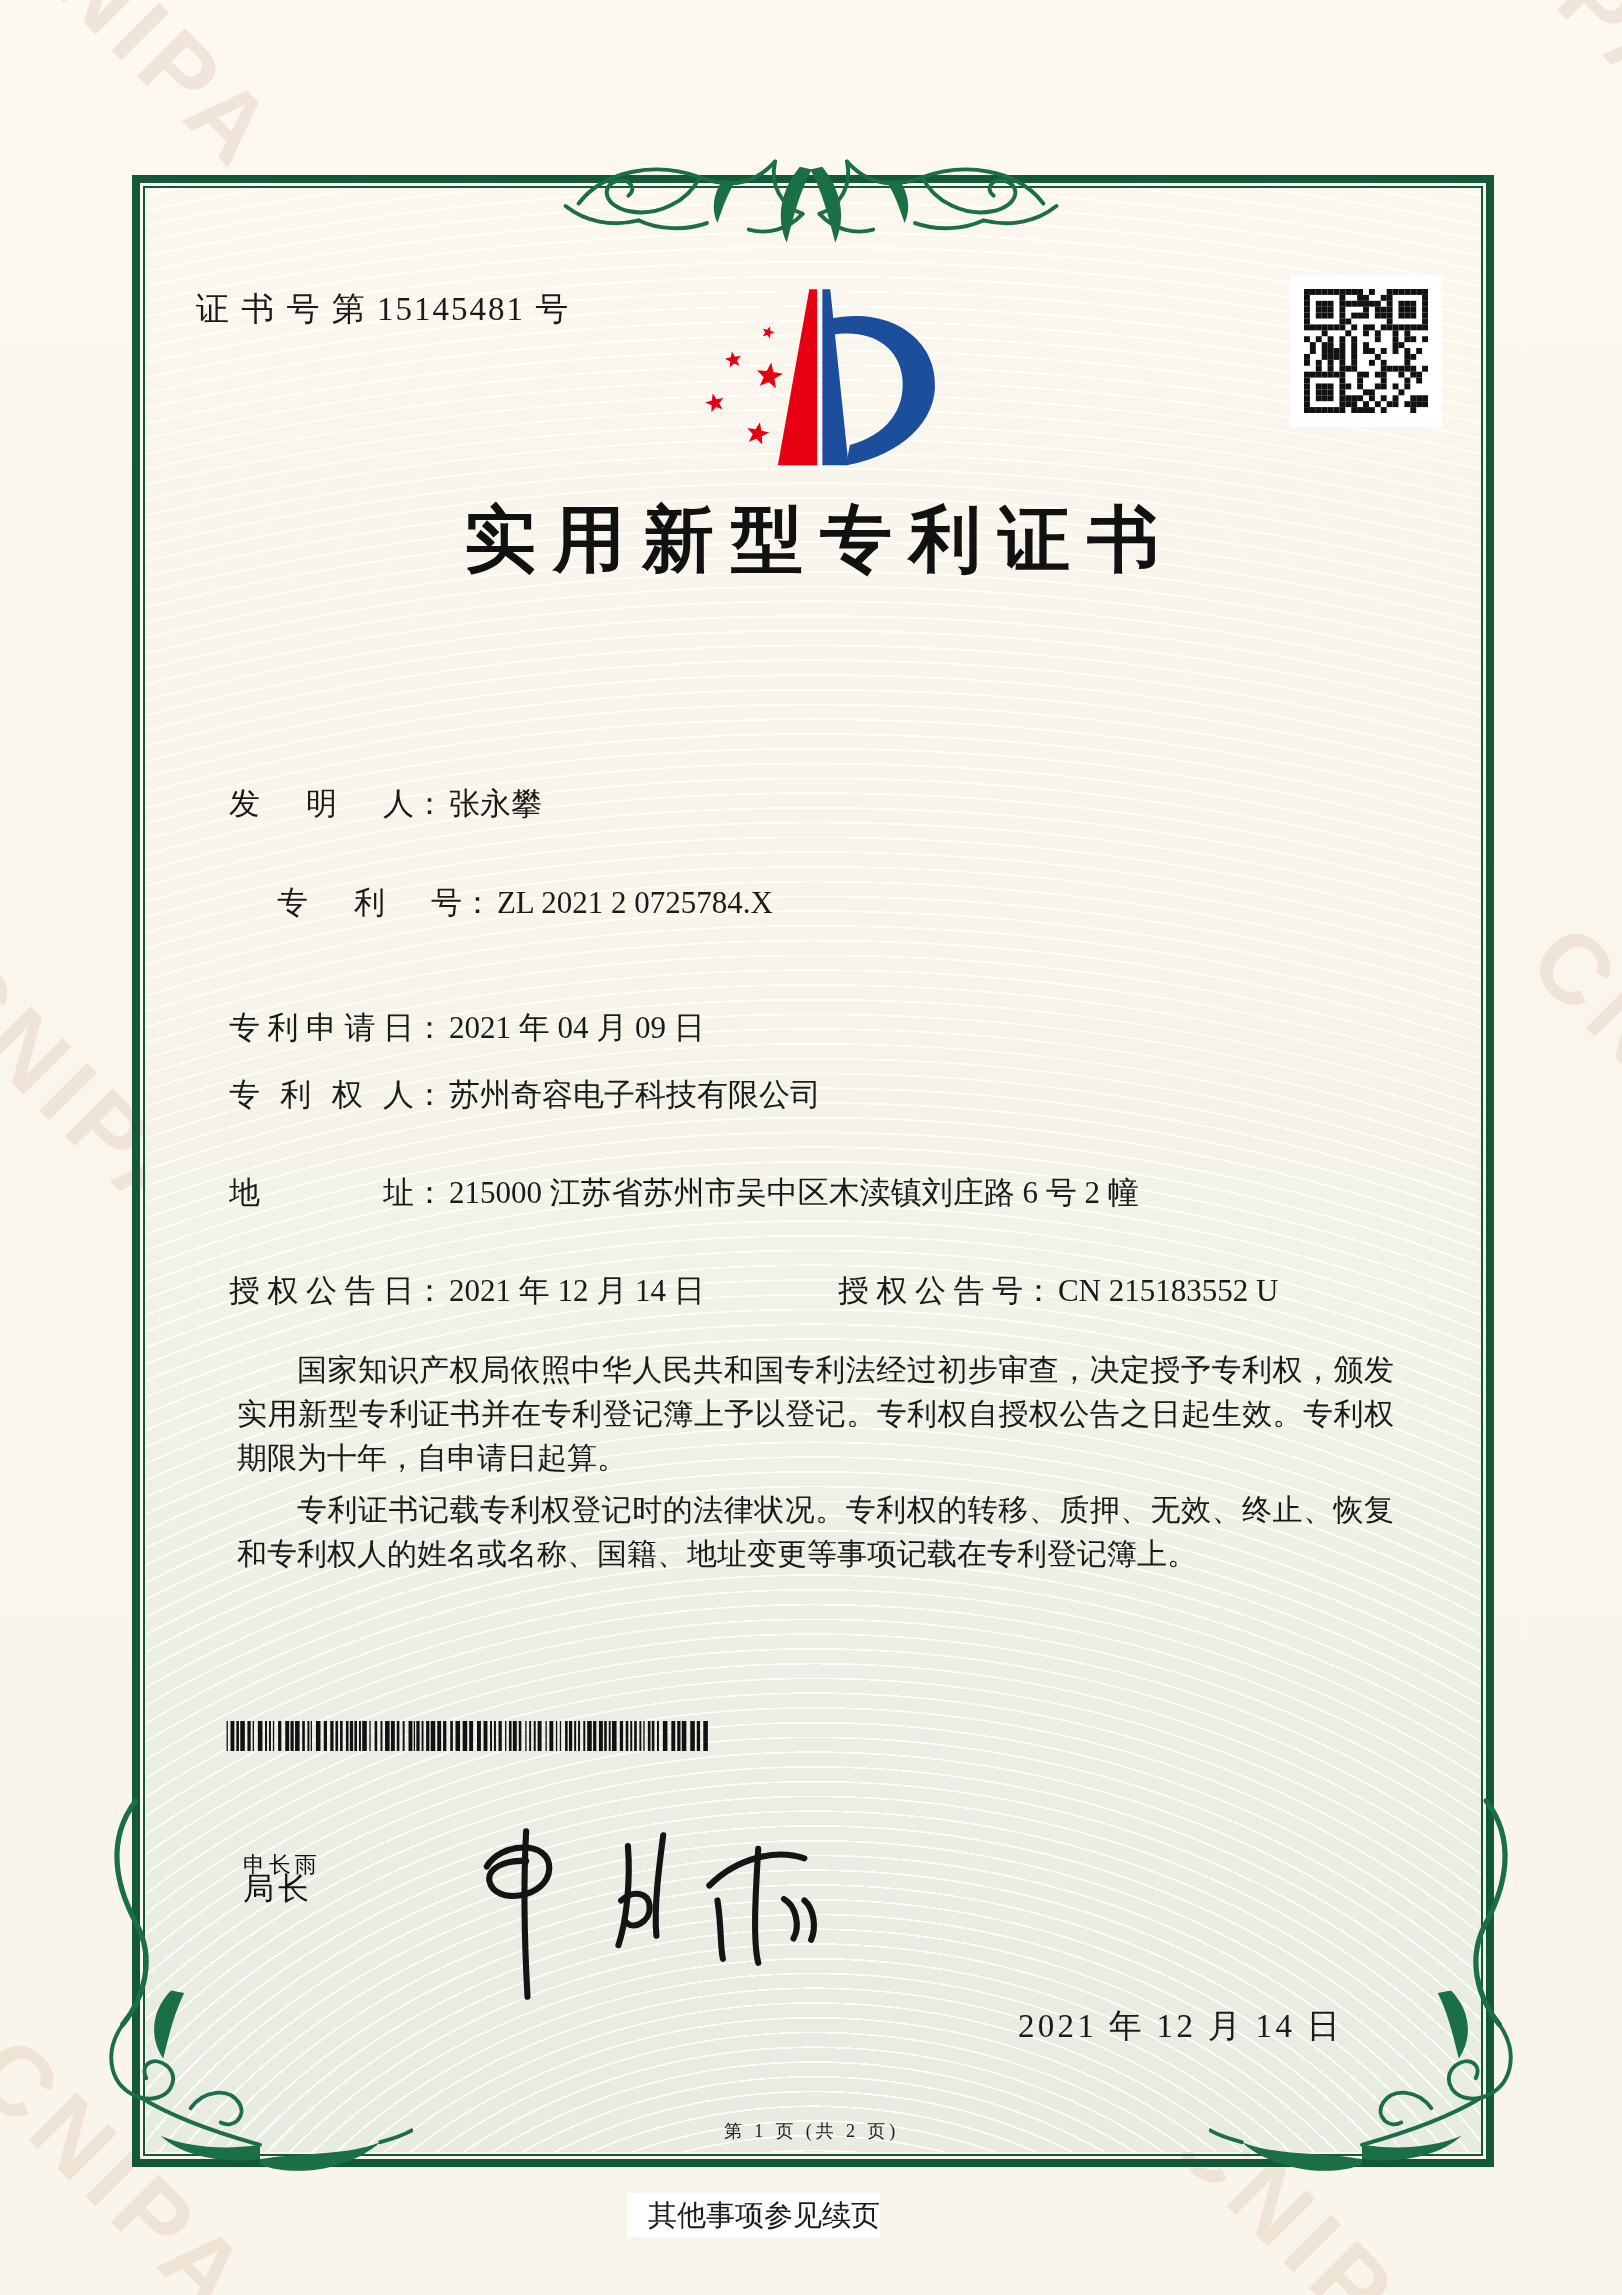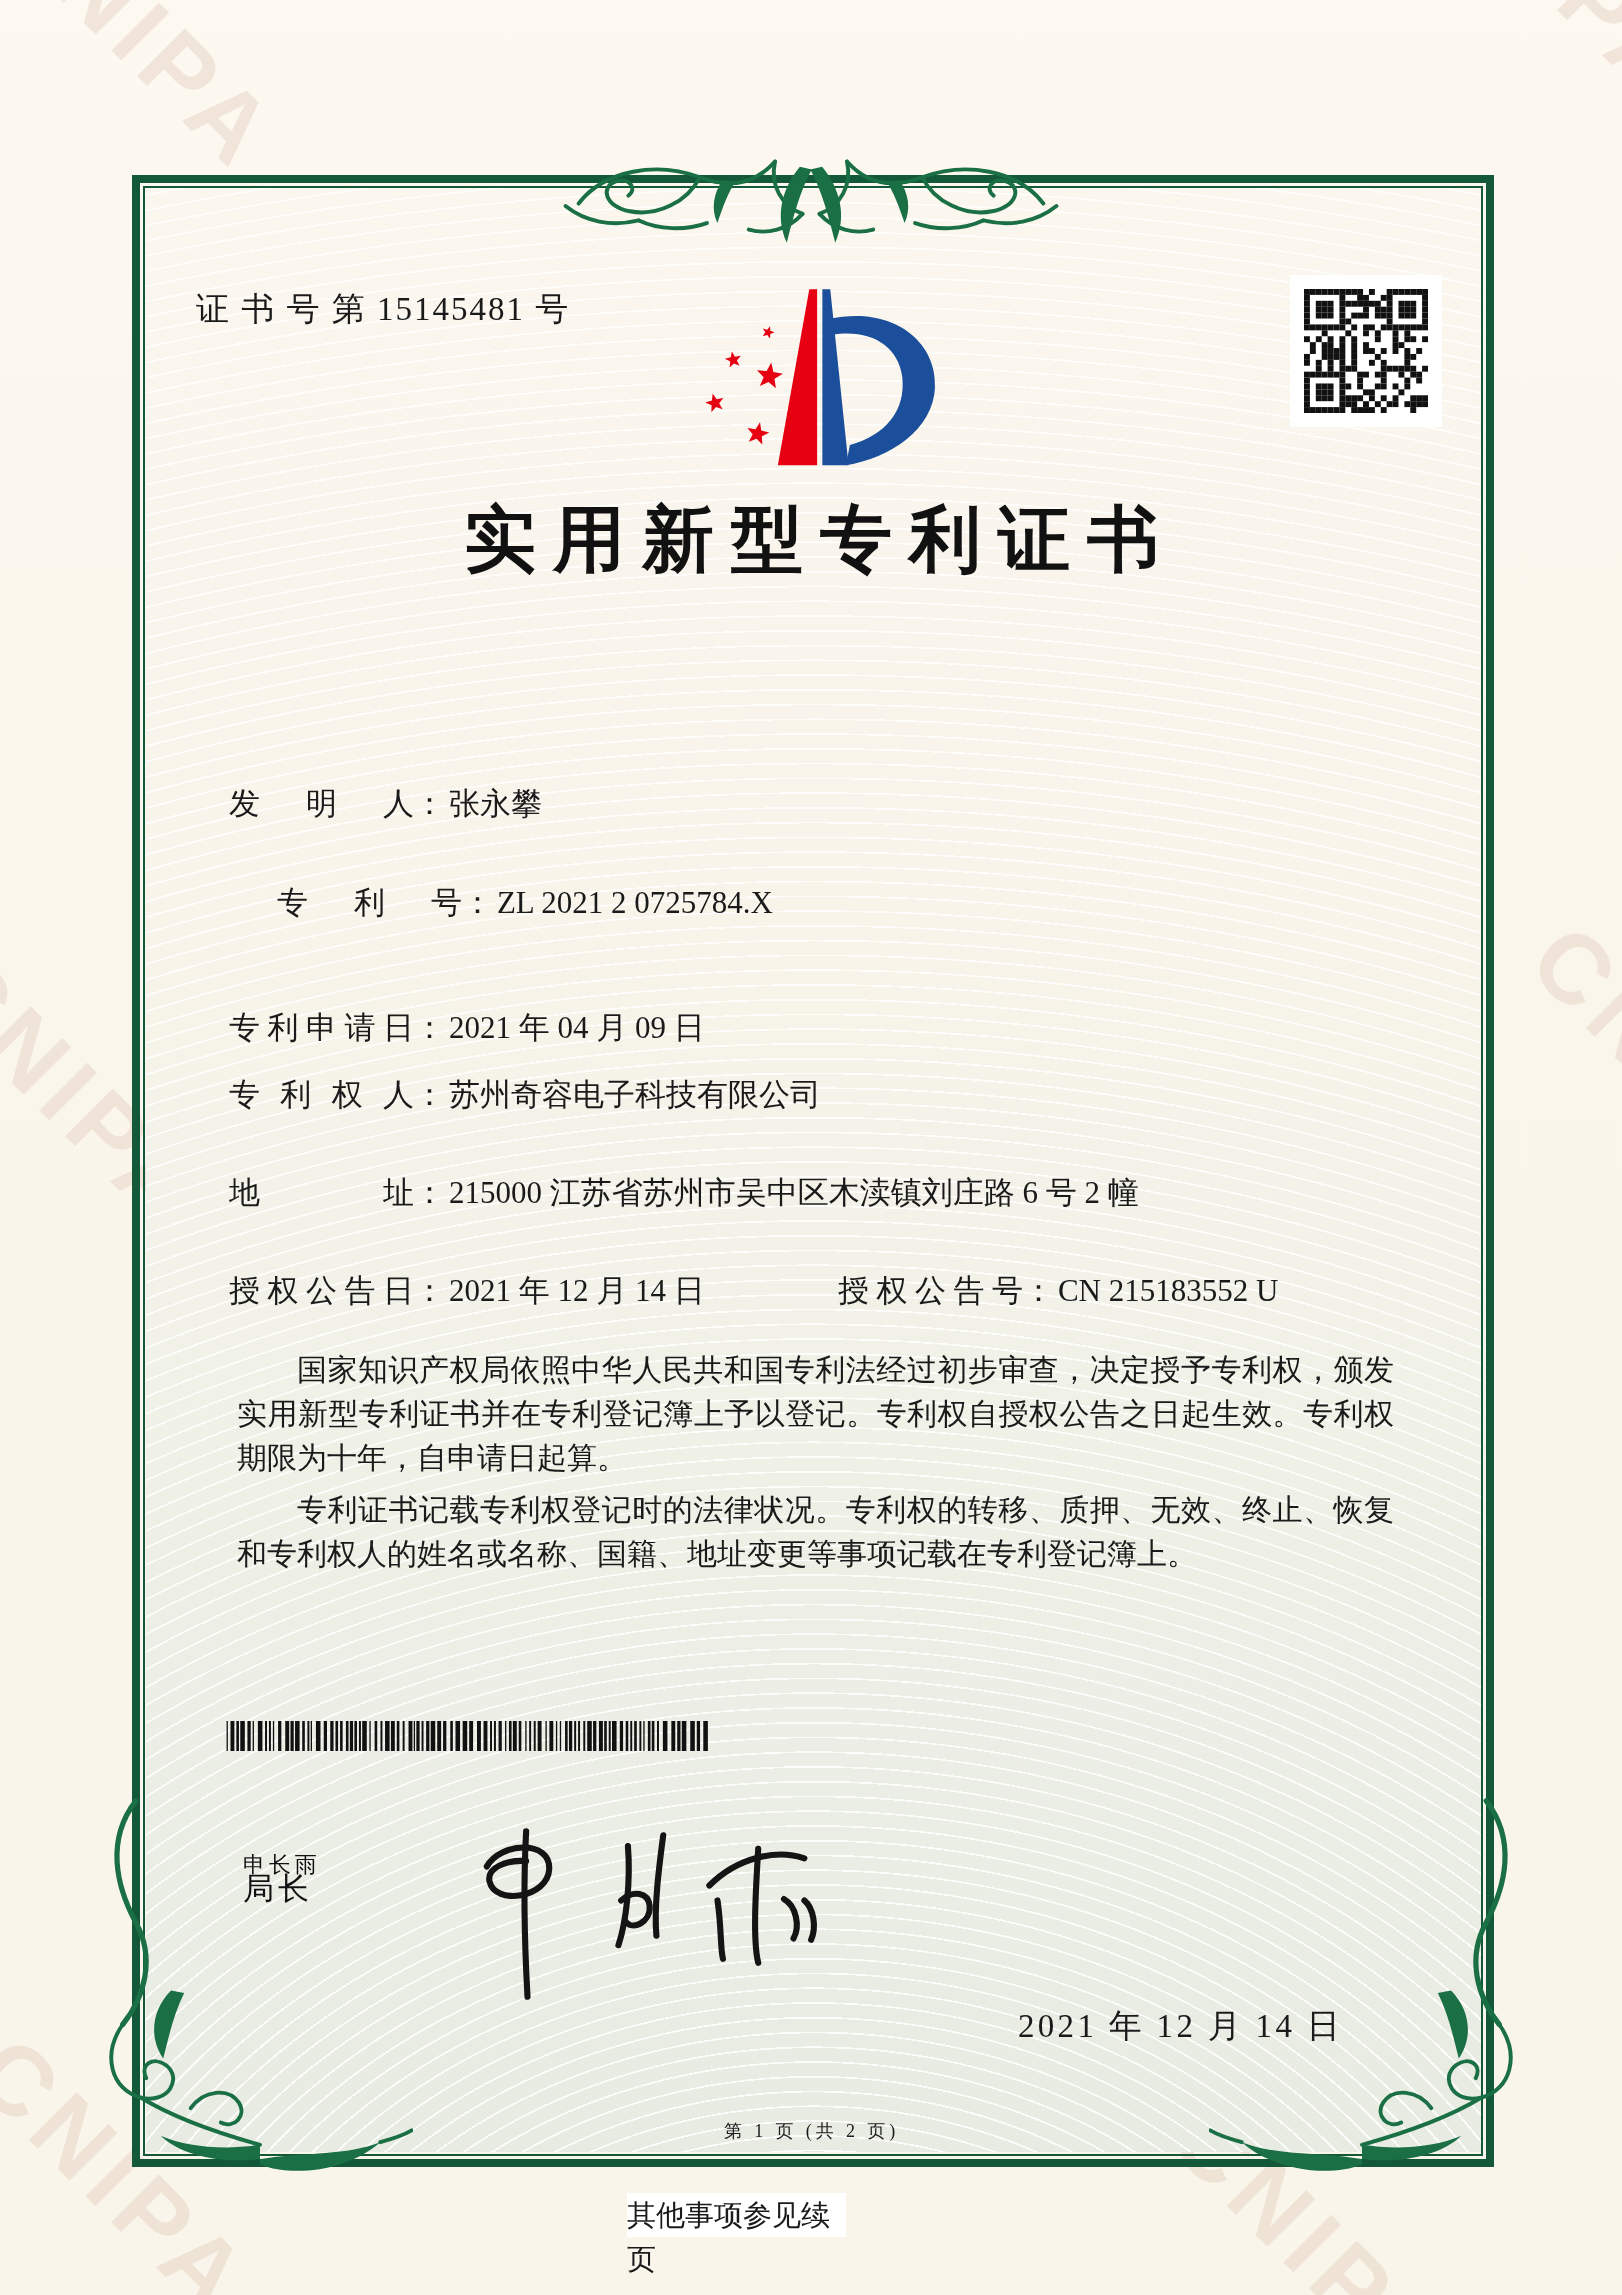--- a/index.html
+++ b/index.html
@@ -41,22 +41,22 @@
   .paras p{margin:8px;font-size:30px;line-height:44px;color:#1a1a1a;
            text-indent:60px;text-align:justify;}
   .barcode{position:absolute;left:226px;top:1721px;}
   .sig-title{position:absolute;left:243px;top:1868px;font-size:31px;color:#111;letter-spacing:3.9px;}
   .sig-name{position:absolute;left:243px;top:1850px;font-size:22px;color:#111;letter-spacing:3.9px;}
   .signature{position:absolute;left:419px;top:1819px;}
   .signature path{stroke:#141414;stroke-width:9;fill:none;stroke-linecap:round;}
   .date{position:absolute;left:1018px;top:2004px;font-size:33px;color:#1a1a1a;letter-spacing:3.3px;}
   .page-no{position:absolute;left:0;right:0;top:2119px;text-align:center;
            font-size:18px;color:#1a1a1a;letter-spacing:3.9px;}
-  .note{position:absolute;left:627px;top:2193px;width:219px;height:44px;background:#ffffff;
-        text-align:left;font-size:29px;line-height:44px;color:#1a1a1a;}
+  .note{position:absolute;left:627px;top:2193px;width:253px;height:44px;background:#ffffff;
+        text-align:right;font-size:29px;line-height:44px;color:#1a1a1a;}
 </style>
 </head>
 <body>
 
 <div class="page">
 
   <span class="wm wm-warm" style="left:-33px;top:-26px;">CNIPA</span>
   <span class="wm wm-warm" style="left:1387px;top:-92px;">CNIPA</span>
   <span class="wm wm-warm" style="left:962px;top:641px;">CNIPA</span>
   <span class="wm wm-warm" style="left:-105px;top:1034px;">CNIPA</span>

